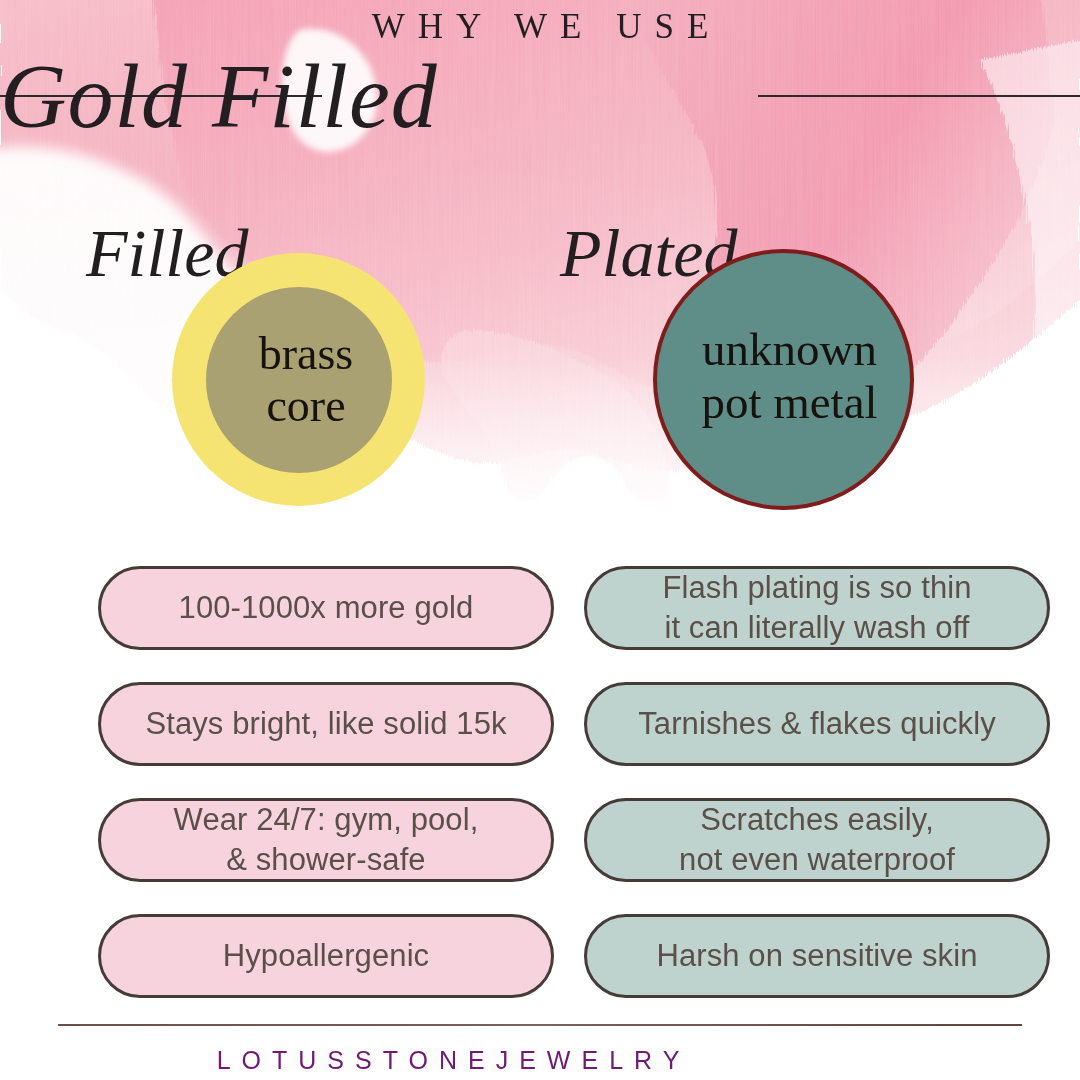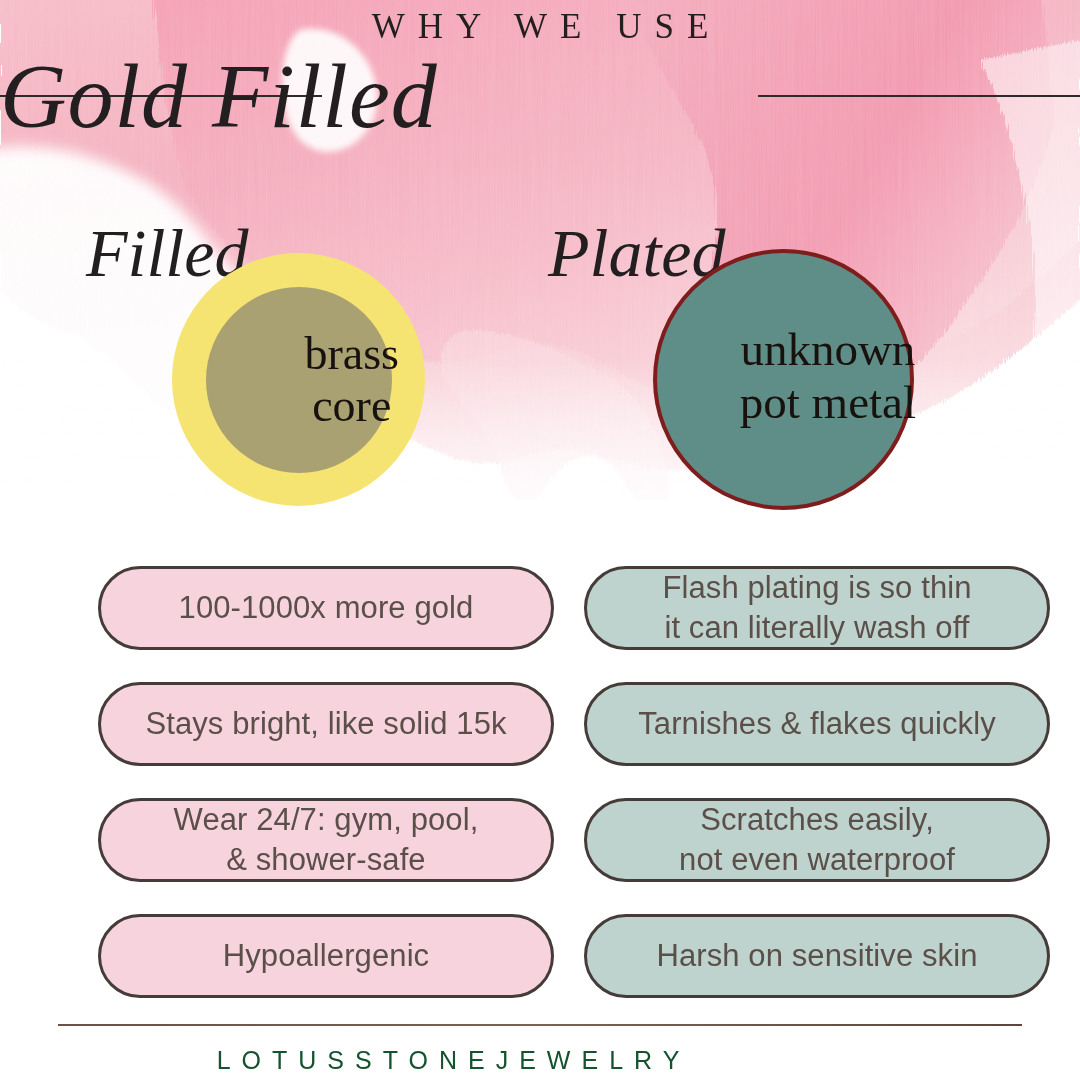--- a/index.html
+++ b/index.html
@@ -84,29 +84,29 @@
   .col-label {
     position: absolute;
     font-family: "Liberation Serif", serif;
     font-style: italic;
     font-size: 68px;
     line-height: 62px;
     color: #231f20;
     white-space: nowrap;
   }
   #label-filled { left: 86px;  top: 222px; }
-  #label-plated { left: 548px; top: 222px; }
+  #label-plated { left: 560px; top: 222px; }
 
   .disc {
     position: absolute;
     border-radius: 50%;
     box-sizing: border-box;
     display: flex;
     align-items: center;
-    justify-content: flex-end;
+    justify-content: center;
     text-align: center;
   }
   #disc-filled-outer {
     left: 172px;
     top: 253px;
     width: 253px;
     height: 253px;
     background: #F5E472;
   }
   #disc-filled-inner {
@@ -194,21 +194,21 @@
     position: absolute;
     left: 0;
     top: 28px;
     width: 896px;
     text-align: center;
     font-family: "Liberation Sans", sans-serif;
     font-size: 25px;
     font-weight: 300;
     letter-spacing: 11px;
     text-indent: 11px;
-    color: #14532d;
+    color: #701a75;
     white-space: nowrap;
   }
 </style>
 </head>
 <body>
 
 <div id="canvas">
 
   <div id="watercolor">
     <svg width="1080" height="540" viewBox="0 0 1080 540" xmlns="http://www.w3.org/2000/svg">

